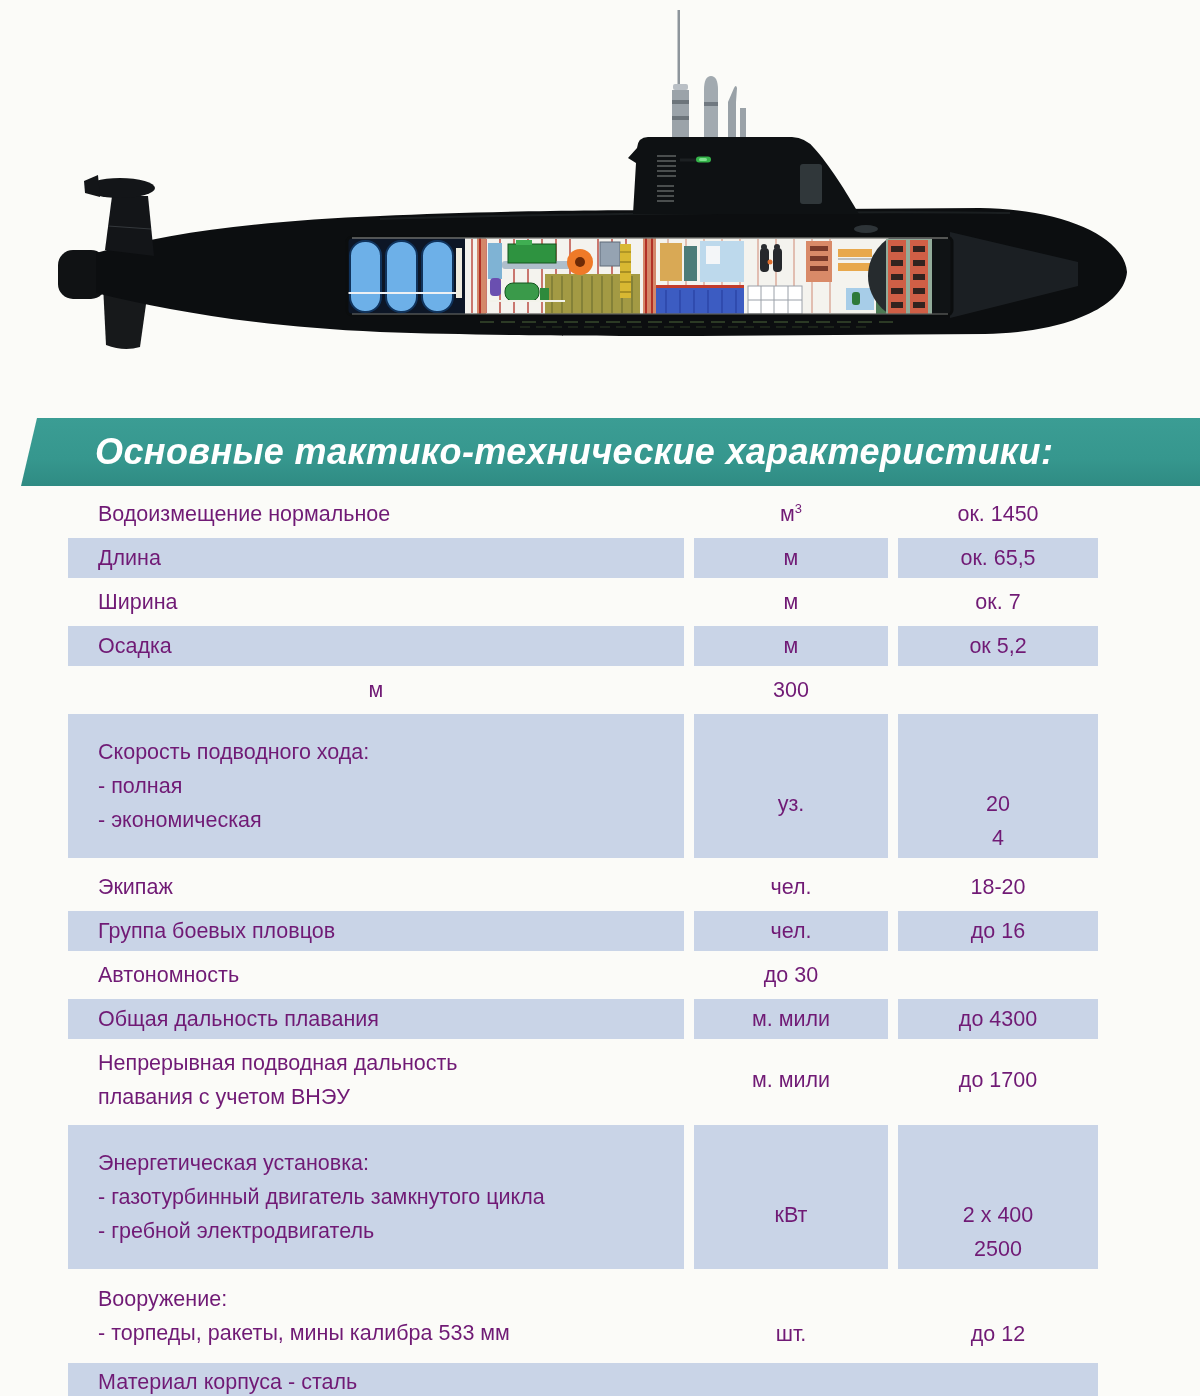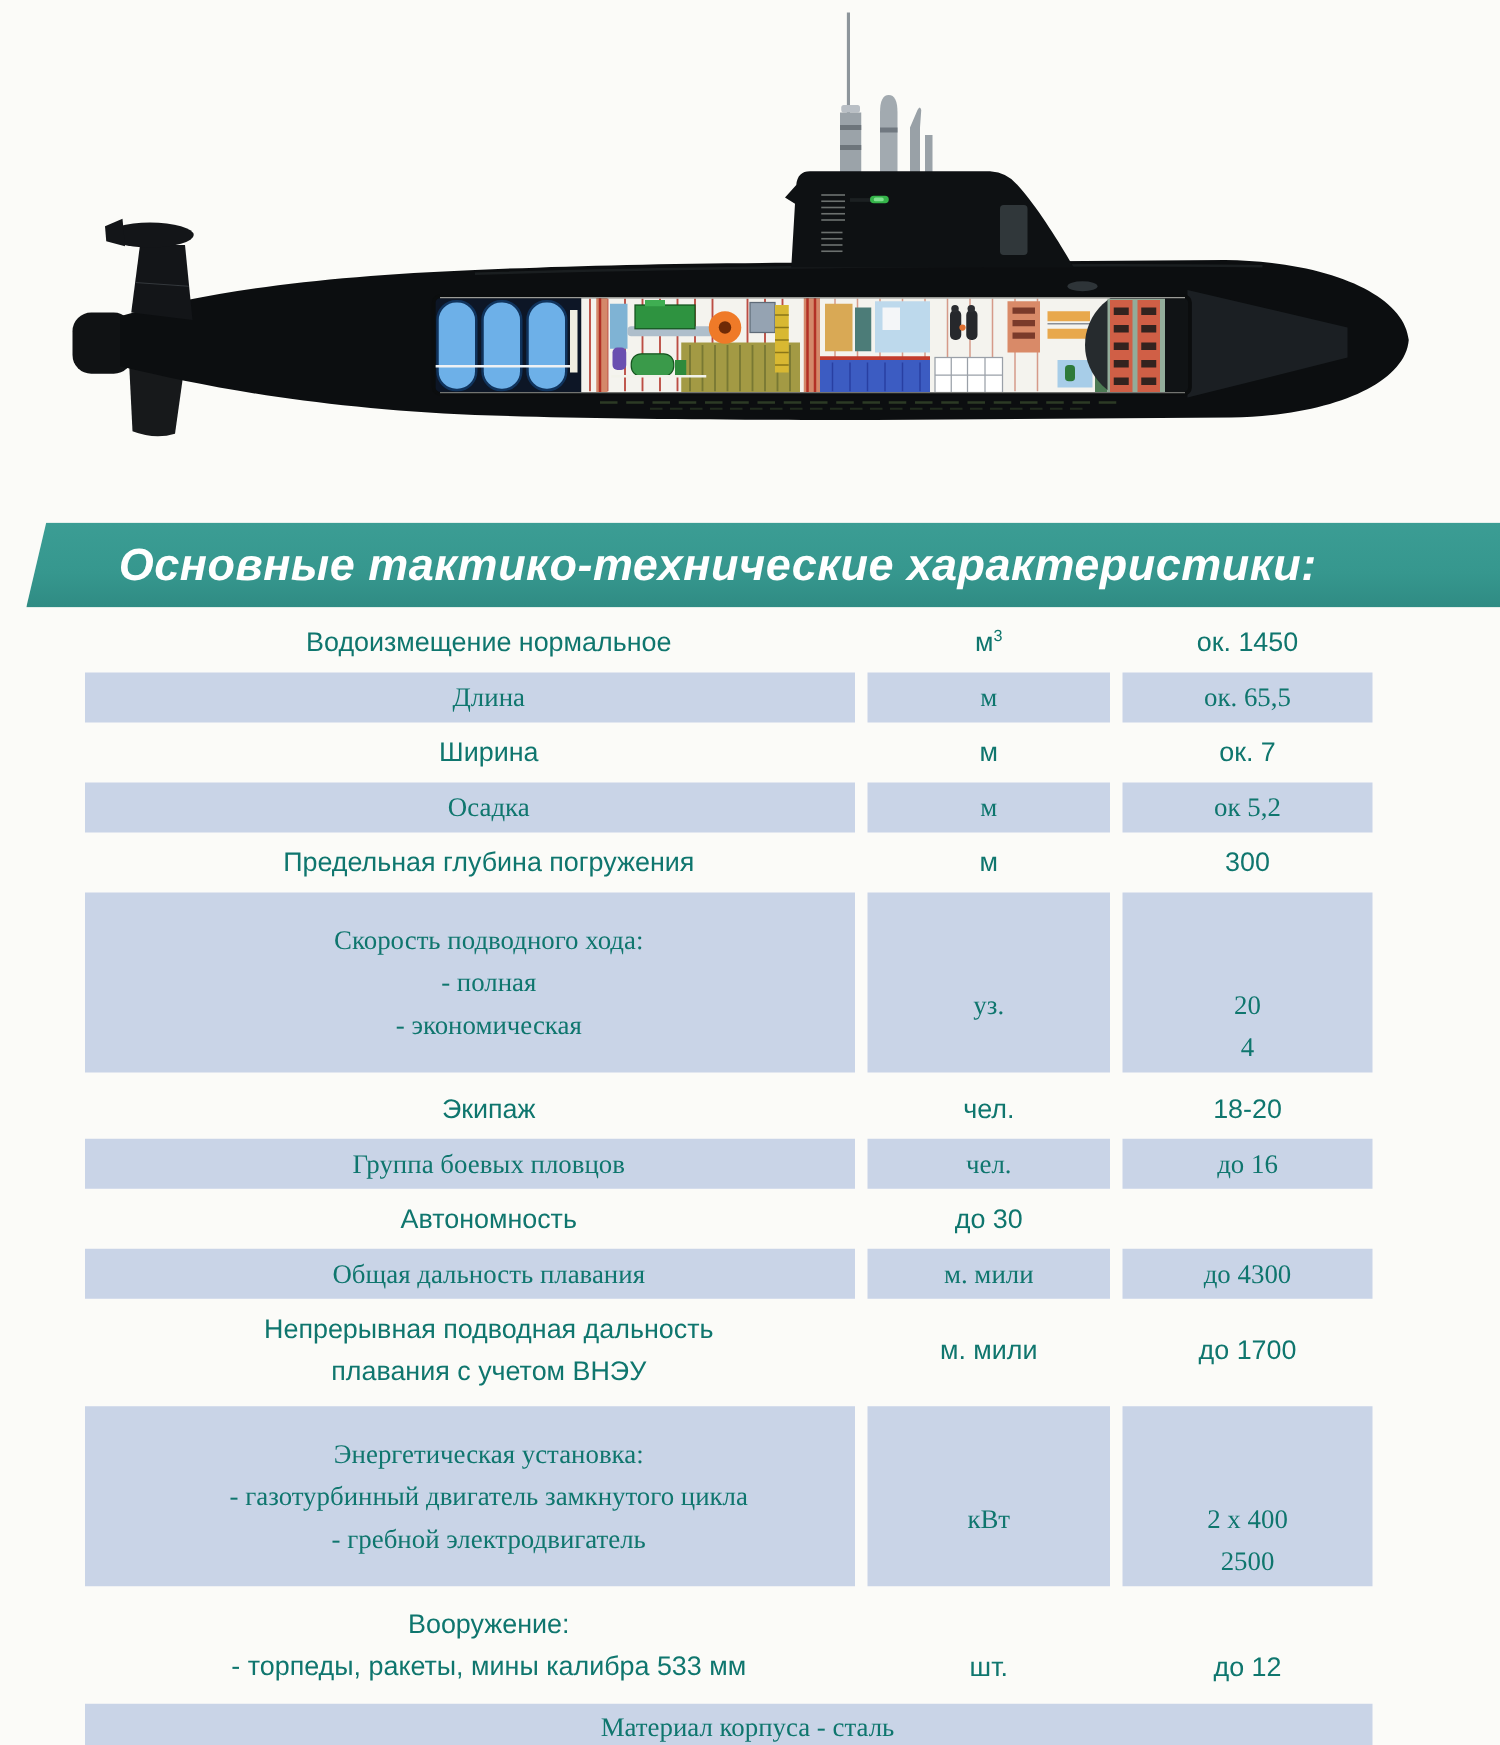--- a/index.html
+++ b/index.html
@@ -19,25 +19,25 @@
   .banner-title{
     padding-left:95px;font-size:36px;font-style:italic;font-weight:bold;
     color:#ffffff;letter-spacing:0.4px;white-space:nowrap;
   }
   
   .spec-table{position:absolute;top:494px;left:68px;width:1030px;}
   .row{display:grid;grid-template-columns:616px 194px 200px;column-gap:10px;margin-bottom:4px;}
   .row.lines2,.row.lines3{margin-top:0;margin-bottom:9px;}
   .cell{
     display:flex;flex-direction:column;justify-content:center;
-    line-height:34px;font-size:21.5px;color:#0f766e;align-items:center;
+    line-height:34px;font-size:21.5px;color:#701a75;
   }
   .param-cell{padding-left:30px;}
   .unit-cell,.value-cell{text-align:center;}
-  .shaded .cell{background:#c9d4e7;font-family:Liberation Serif, serif;}
+  .shaded .cell{background:#c9d4e7;}
   .lines1 .cell{min-height:40px;}
   .lines2 .cell{min-height:73px;}
   .lines3 .cell{min-height:107px;}
   .row.full{grid-template-columns:1030px;}
   .row.full .cell{min-height:38px;}
   .align-bottom{justify-content:flex-end !important;padding-bottom:3px;}
   .align-line2{justify-content:flex-end !important;padding-bottom:37px;}
   .unit-cell sup{font-size:60%;line-height:0;}
 </style>
 </head>
@@ -312,23 +312,20 @@
           <div>Осадка</div>
         </div>
         <div class="cell unit-cell">
           <div>м</div>
         </div>
         <div class="cell value-cell">
           <div>ок 5,2</div>
         </div>
       </div>
       <div class="row lines1">
-        <div class="cell param-cell">
-          <div>Предельная глубина погружения</div>
-        </div>
         <div class="cell unit-cell">
           <div>м</div>
         </div>
         <div class="cell value-cell">
           <div>300</div>
         </div>
       </div>
       <div class="row lines3 shaded">
         <div class="cell param-cell">
           <div>Скорость подводного хода:</div>

